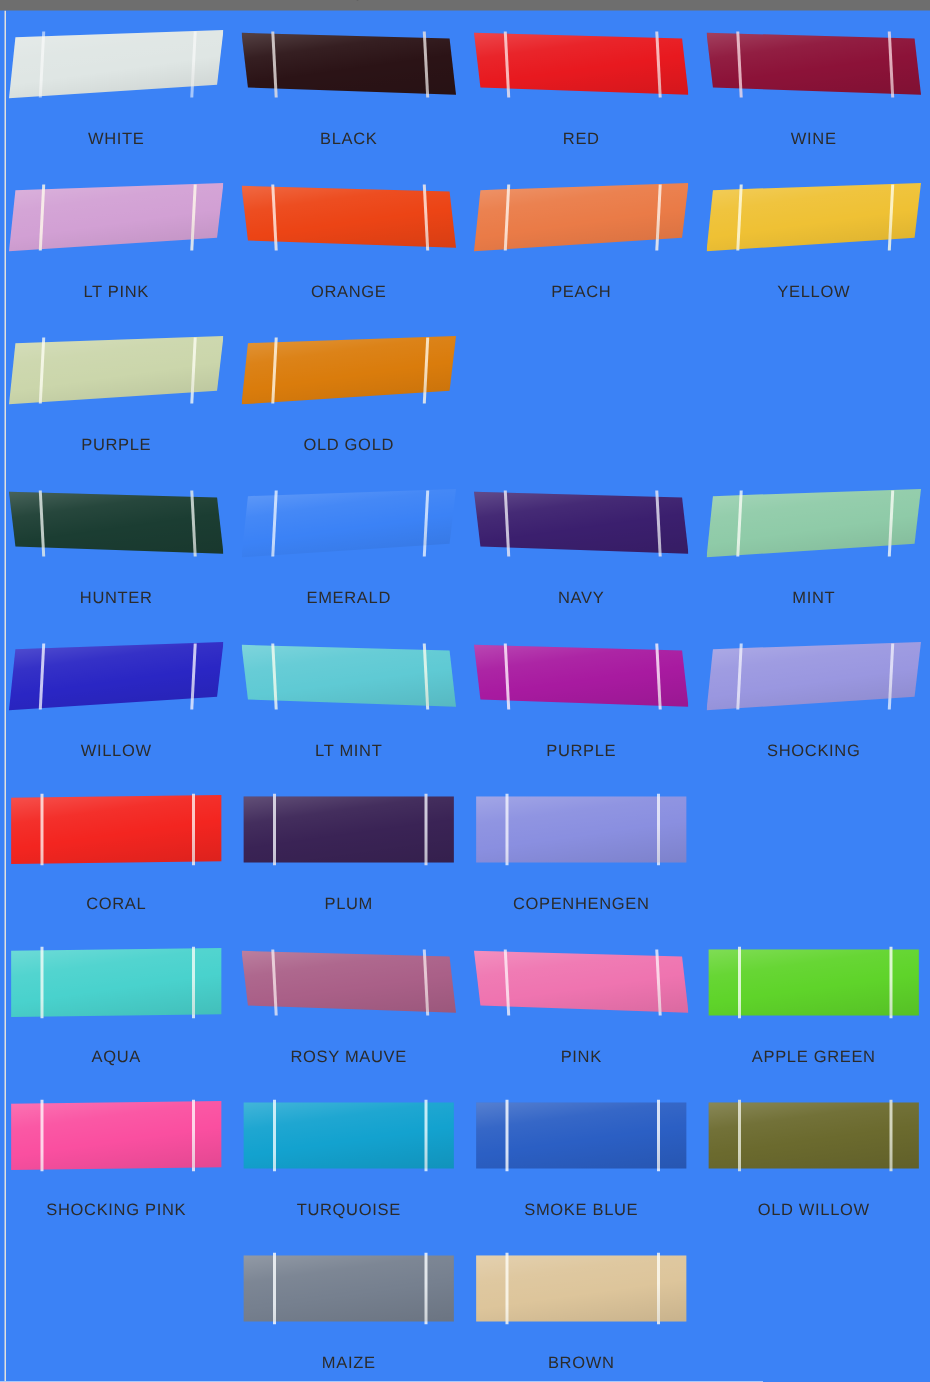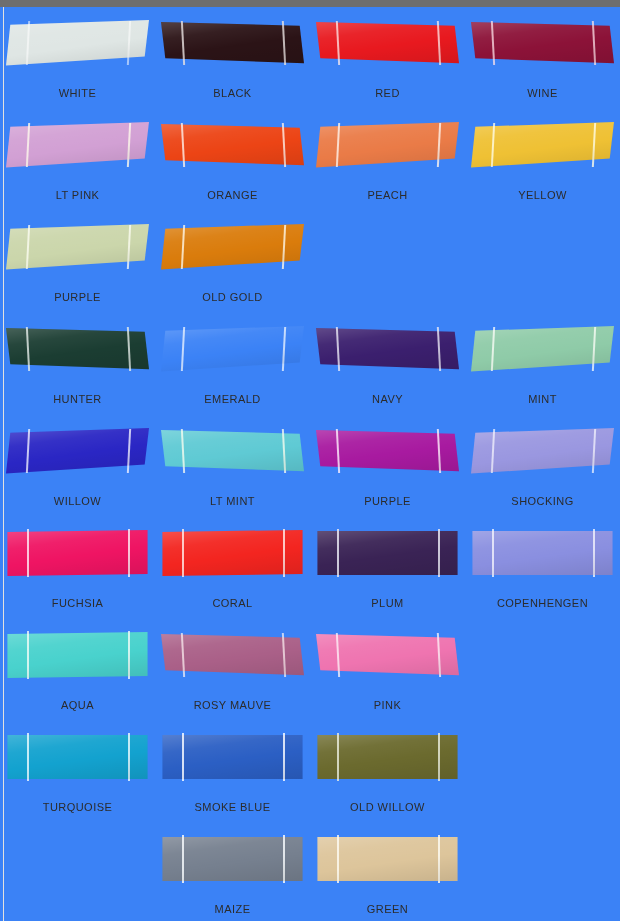--- a/index.html
+++ b/index.html
@@ -338,29 +338,20 @@
             <div class="swatch-shape"></div>
             <div class="fold left"></div>
             <div class="fold right"></div>
             <div class="swatch-sheen"></div>
           </div>
           <div class="swatch-label">SHOCKING</div>
         </div>
       </div>
       <div class="swatch-row">
         <div class="swatch-cell">
-          <div class="swatch-img shape-rect-tilt" style="--c: #ef1463; --fold: rgba(255,240,248,0.80);">
-            <div class="swatch-shape"></div>
-            <div class="fold left"></div>
-            <div class="fold right"></div>
-            <div class="swatch-sheen"></div>
-          </div>
-          <div class="swatch-label">FUCHSIA</div>
-        </div>
-        <div class="swatch-cell">
           <div class="swatch-img shape-rect-tilt" style="--c: #f32520; --fold: rgba(255,240,238,0.80);">
             <div class="swatch-shape"></div>
             <div class="fold left"></div>
             <div class="fold right"></div>
             <div class="swatch-sheen"></div>
           </div>
           <div class="swatch-label">CORAL</div>
         </div>
         <div class="swatch-cell">
           <div class="swatch-img shape-rect" style="--c: #3a2355; --fold: rgba(232,230,242,0.85);">
@@ -402,22 +393,40 @@
         </div>
         <div class="swatch-cell">
           <div class="swatch-img shape-trap2" style="--c: #ef74b0; --fold: rgba(255,245,250,0.75);">
             <div class="swatch-shape"></div>
             <div class="fold left"></div>
             <div class="fold right"></div>
             <div class="swatch-sheen"></div>
           </div>
           <div class="swatch-label">PINK</div>
         </div>
-      </div>
-      <div class="swatch-row">
+        <div class="swatch-cell">
+          <div class="swatch-img shape-rect" style="--c: #5fd42a; --fold: rgba(250,255,248,0.80);">
+            <div class="swatch-shape"></div>
+            <div class="fold left"></div>
+            <div class="fold right"></div>
+            <div class="swatch-sheen"></div>
+          </div>
+          <div class="swatch-label">APPLE GREEN</div>
+        </div>
+      </div>
+      <div class="swatch-row">
+        <div class="swatch-cell">
+          <div class="swatch-img shape-rect-tilt" style="--c: #fa4fa0; --fold: rgba(255,245,250,0.80);">
+            <div class="swatch-shape"></div>
+            <div class="fold left"></div>
+            <div class="fold right"></div>
+            <div class="swatch-sheen"></div>
+          </div>
+          <div class="swatch-label">SHOCKING PINK</div>
+        </div>
         <div class="swatch-cell">
           <div class="swatch-img shape-rect" style="--c: #13a2cf; --fold: rgba(240,252,255,0.80);">
             <div class="swatch-shape"></div>
             <div class="fold left"></div>
             <div class="fold right"></div>
             <div class="swatch-sheen"></div>
           </div>
           <div class="swatch-label">TURQUOISE</div>
         </div>
         <div class="swatch-cell">
@@ -450,19 +459,19 @@
           </div>
           <div class="swatch-label">MAIZE</div>
         </div>
         <div class="swatch-cell">
           <div class="swatch-img shape-rect" style="--c: #ddc59b; --fold: rgba(255,253,245,0.80);">
             <div class="swatch-shape"></div>
             <div class="fold left"></div>
             <div class="fold right"></div>
             <div class="swatch-sheen"></div>
           </div>
-          <div class="swatch-label">GREEN</div>
+          <div class="swatch-label">BROWN</div>
         </div>
         <div class="swatch-cell empty"></div>
       </div>
     </div>
 
 </div>
 
 </body></html>

